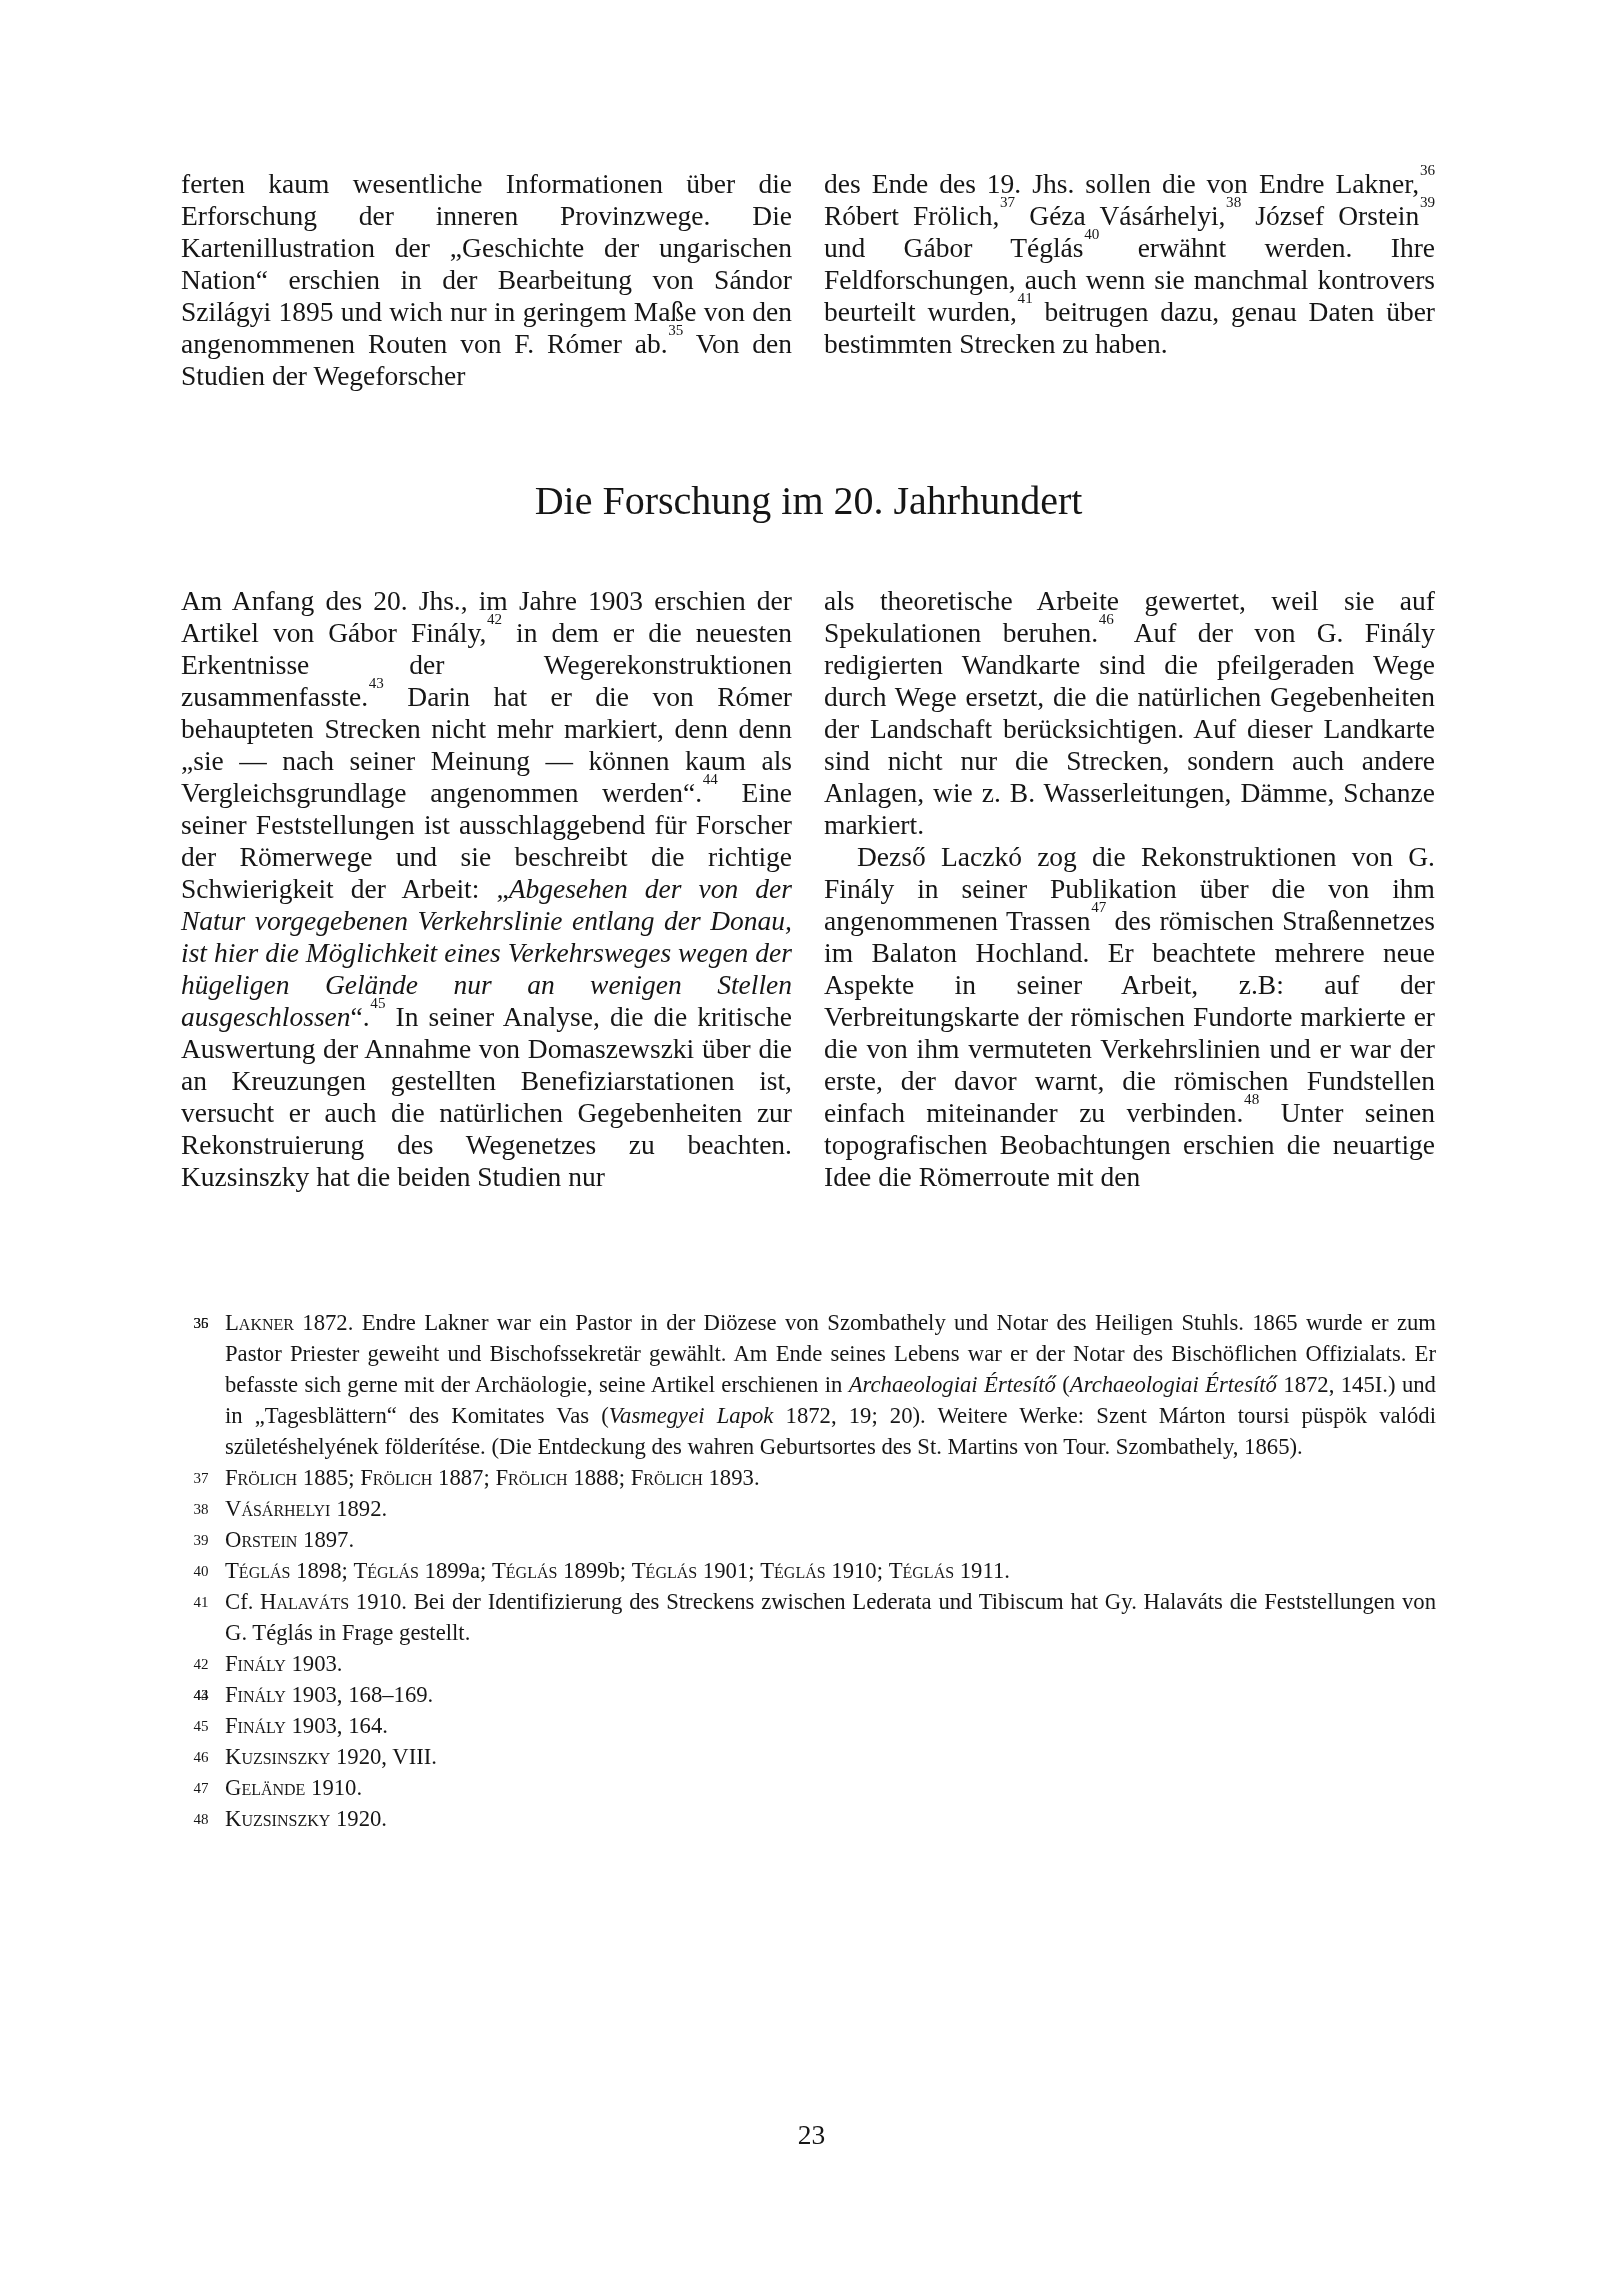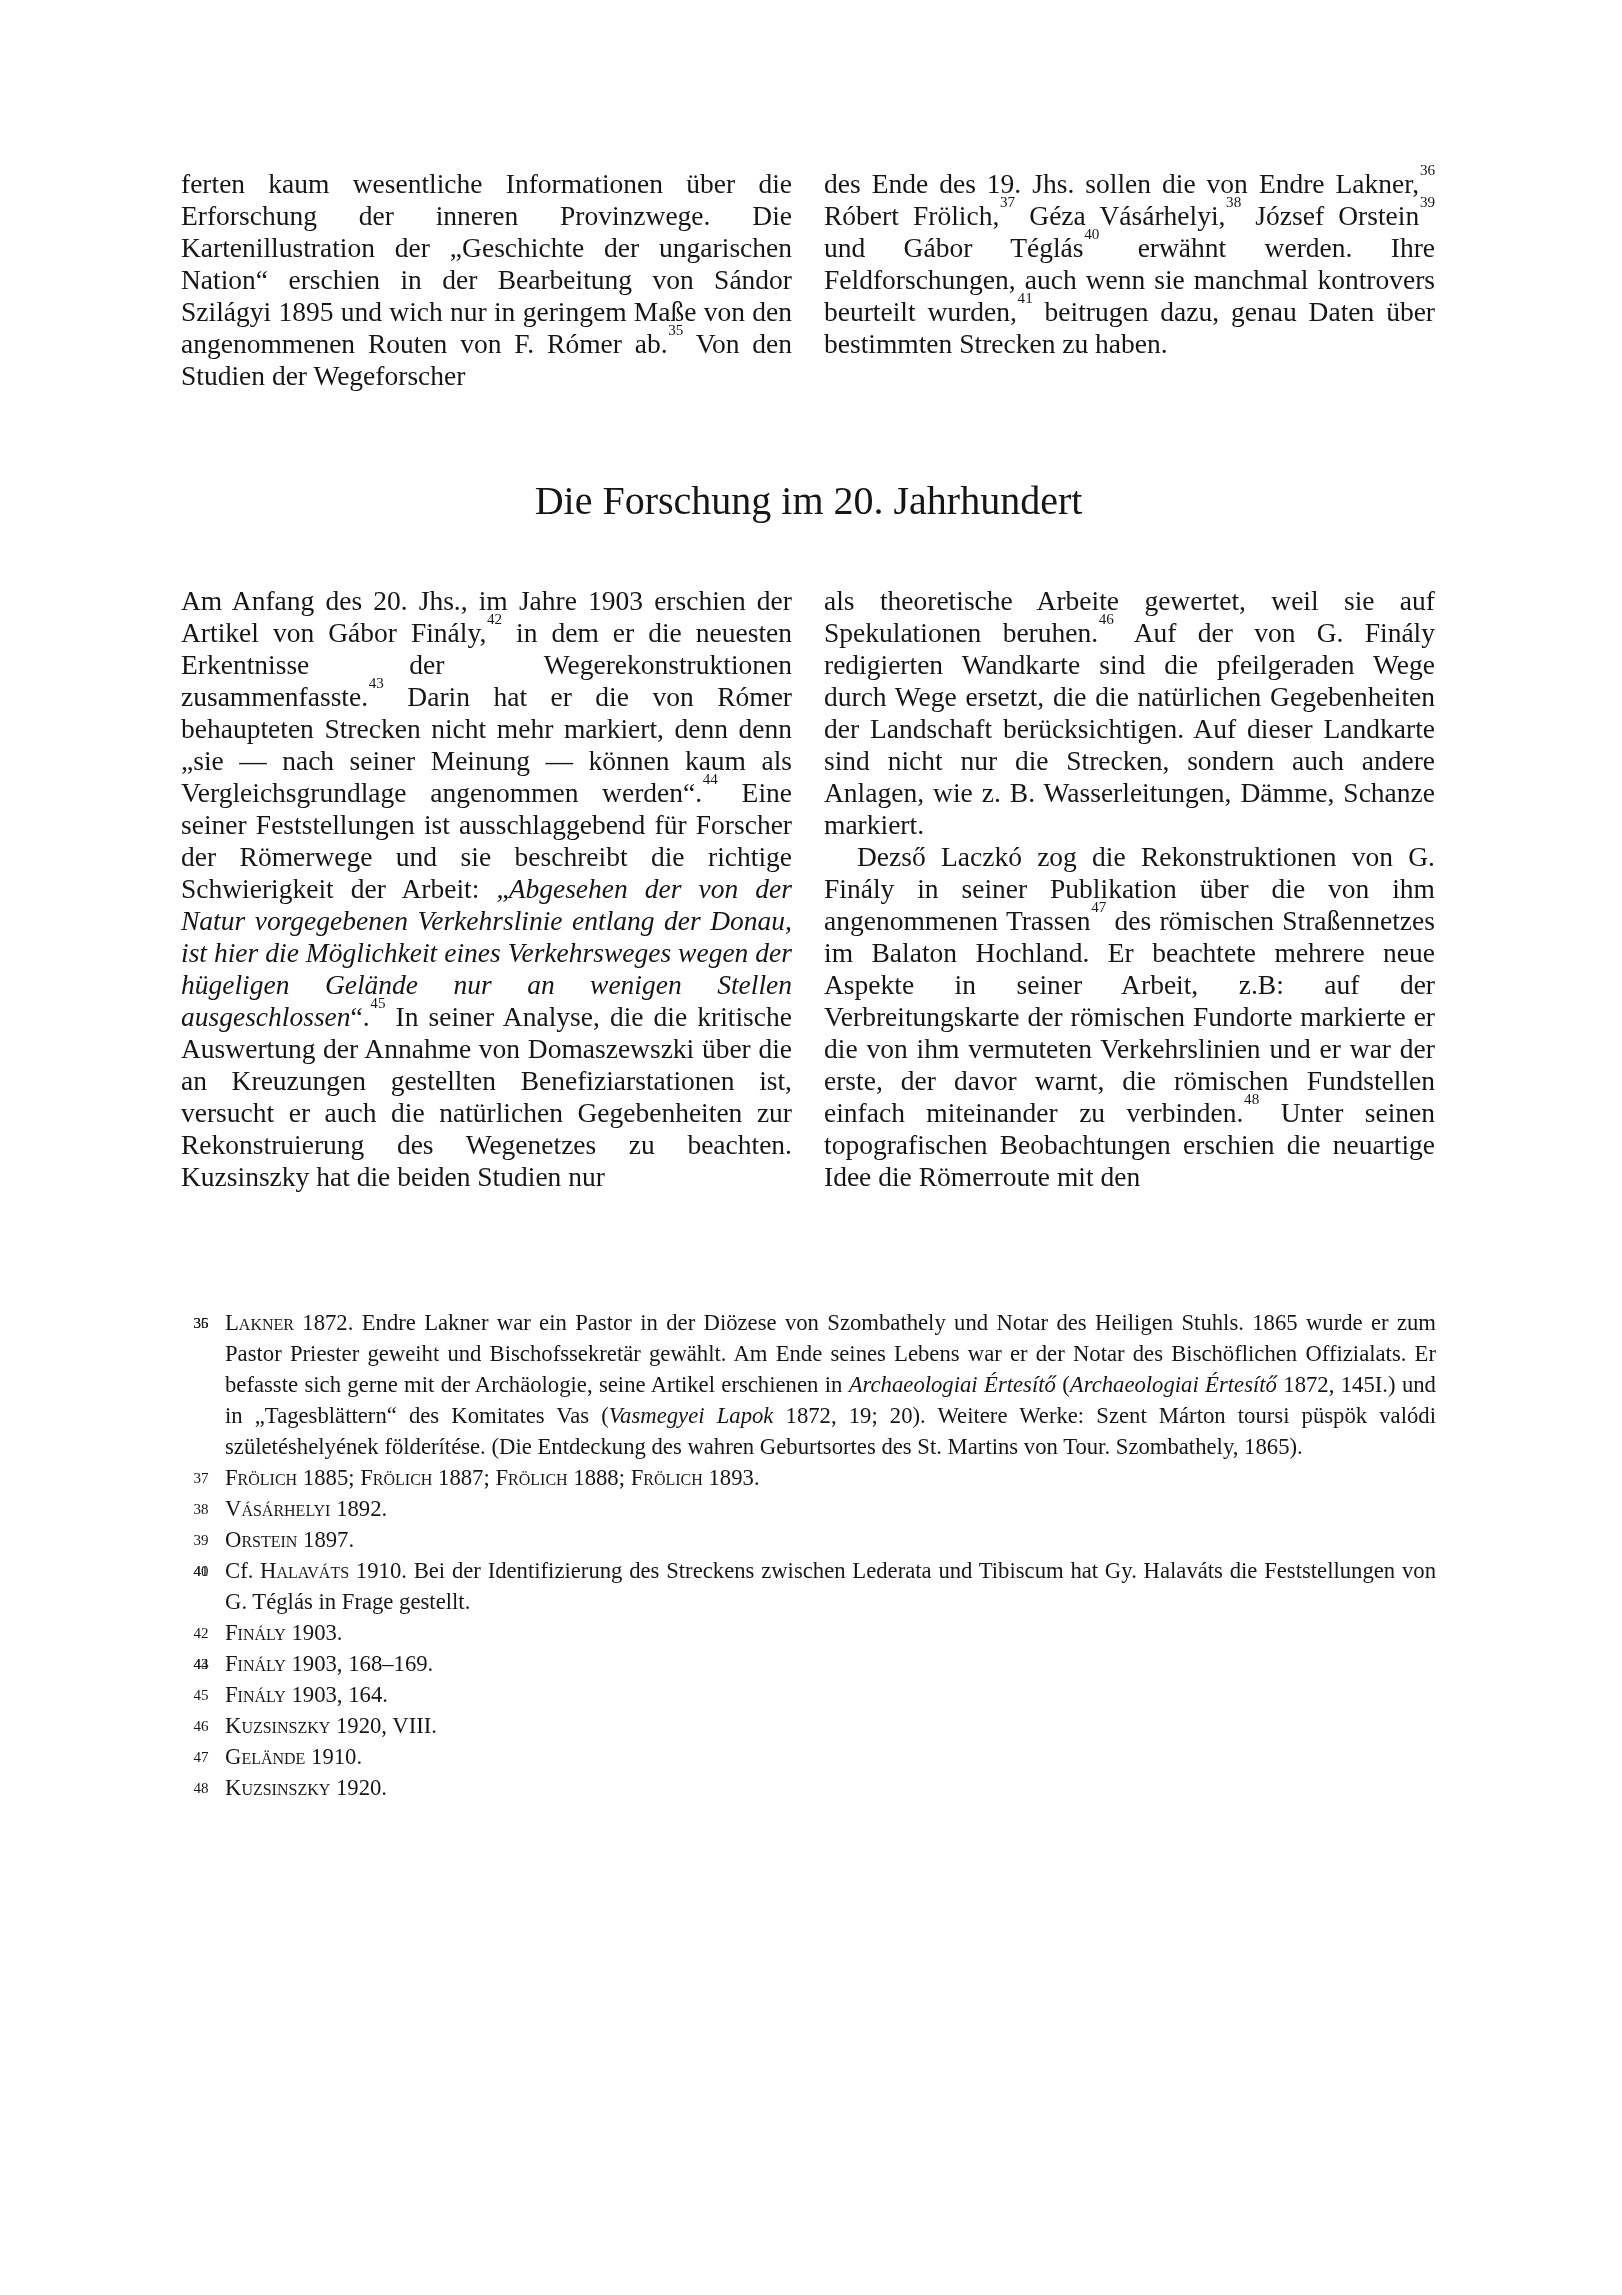--- a/index.html
+++ b/index.html
@@ -107,26 +107,27 @@
       <p class="para-indent">Dezső Laczkó zog die Rekonstruktionen von G. Finály in seiner Publikation über die von ihm angenommenen Trassen<sup class="ref">47</sup> des römischen Straßennetzes im Balaton Hochland. Er beachtete mehrere neue Aspekte in seiner Arbeit, z.B: auf der Verbreitungskarte der römischen Fundorte markierte er die von ihm vermuteten Verkehrslinien und er war der erste, der davor warnt, die römischen Fundstellen einfach miteinander zu verbinden.<sup class="ref">48</sup> Unter seinen topografischen Beobachtungen erschien die neuartige Idee die Römerroute mit den</p>
     </div>
   </div>
 
   <div class="footnotes">
       <div class="footnote"><span class="fn-num">35</span></div>
       <div class="footnote"><span class="fn-num">36</span><span class="fn-text"><span class="sc">Lakner</span> 1872. Endre Lakner war ein Pastor in der Diözese von Szombathely und Notar des Heiligen Stuhls. 1865 wurde er zum Pastor Priester geweiht und Bischofssekretär gewählt. Am Ende seines Lebens war er der Notar des Bischöflichen Offizialats. Er befasste sich gerne mit der Archäologie, seine Artikel erschienen in <em>Archaeologiai Értesítő</em> (<em>Archaeologiai Értesítő</em> 1872, 145I.) und in „Tagesblättern“ des Komitates Vas (<em>Vasmegyei Lapok</em> 1872, 19; 20). Weitere Werke: Szent Márton toursi püspök valódi születéshelyének földerítése. (Die Entdeckung des wahren Geburtsortes des St. Martins von Tour. Szombathely, 1865).</span></div>
       <div class="footnote"><span class="fn-num">37</span><span class="fn-text"><span class="sc">Frölich</span> 1885; <span class="sc">Frölich</span> 1887; <span class="sc">Frölich</span> 1888; <span class="sc">Frölich</span> 1893.</span></div>
       <div class="footnote"><span class="fn-num">38</span><span class="fn-text"><span class="sc">Vásárhelyi</span> 1892.</span></div>
       <div class="footnote"><span class="fn-num">39</span><span class="fn-text"><span class="sc">Orstein</span> 1897.</span></div>
-      <div class="footnote"><span class="fn-num">40</span></div>
+      <div class="footnote"><span class="fn-num">40</span><span class="fn-text"><span class="sc">Téglás</span> 1898; <span class="sc">Téglás</span> 1899a; <span class="sc">Téglás</span> 1899b; <span class="sc">Téglás</span> 1901; <span class="sc">Téglás</span> 1910; <span class="sc">Téglás</span> 1911.</span></div>
       <div class="footnote"><span class="fn-num">41</span><span class="fn-text">Cf. <span class="sc">Halaváts</span> 1910. Bei der Identifizierung des Streckens zwischen Lederata und Tibiscum hat Gy. Halaváts die Feststellungen von G. Téglás in Frage gestellt.</span></div>
       <div class="footnote"><span class="fn-num">42</span><span class="fn-text"><span class="sc">Finály</span> 1903.</span></div>
       <div class="footnote"><span class="fn-num">43</span></div>
       <div class="footnote"><span class="fn-num">44</span><span class="fn-text"><span class="sc">Finály</span> 1903, 168–169.</span></div>
       <div class="footnote"><span class="fn-num">45</span><span class="fn-text"><span class="sc">Finály</span> 1903, 164.</span></div>
       <div class="footnote"><span class="fn-num">46</span><span class="fn-text"><span class="sc">Kuzsinszky</span> 1920, VIII.</span></div>
       <div class="footnote"><span class="fn-num">47</span><span class="fn-text"><span class="sc">Gelände</span> 1910.</span></div>
       <div class="footnote"><span class="fn-num">48</span><span class="fn-text"><span class="sc">Kuzsinszky</span> 1920.</span></div>
     </div>
 
+  <div class="page-number">23</div>
 
 </div>
 
 
 </body></html>

